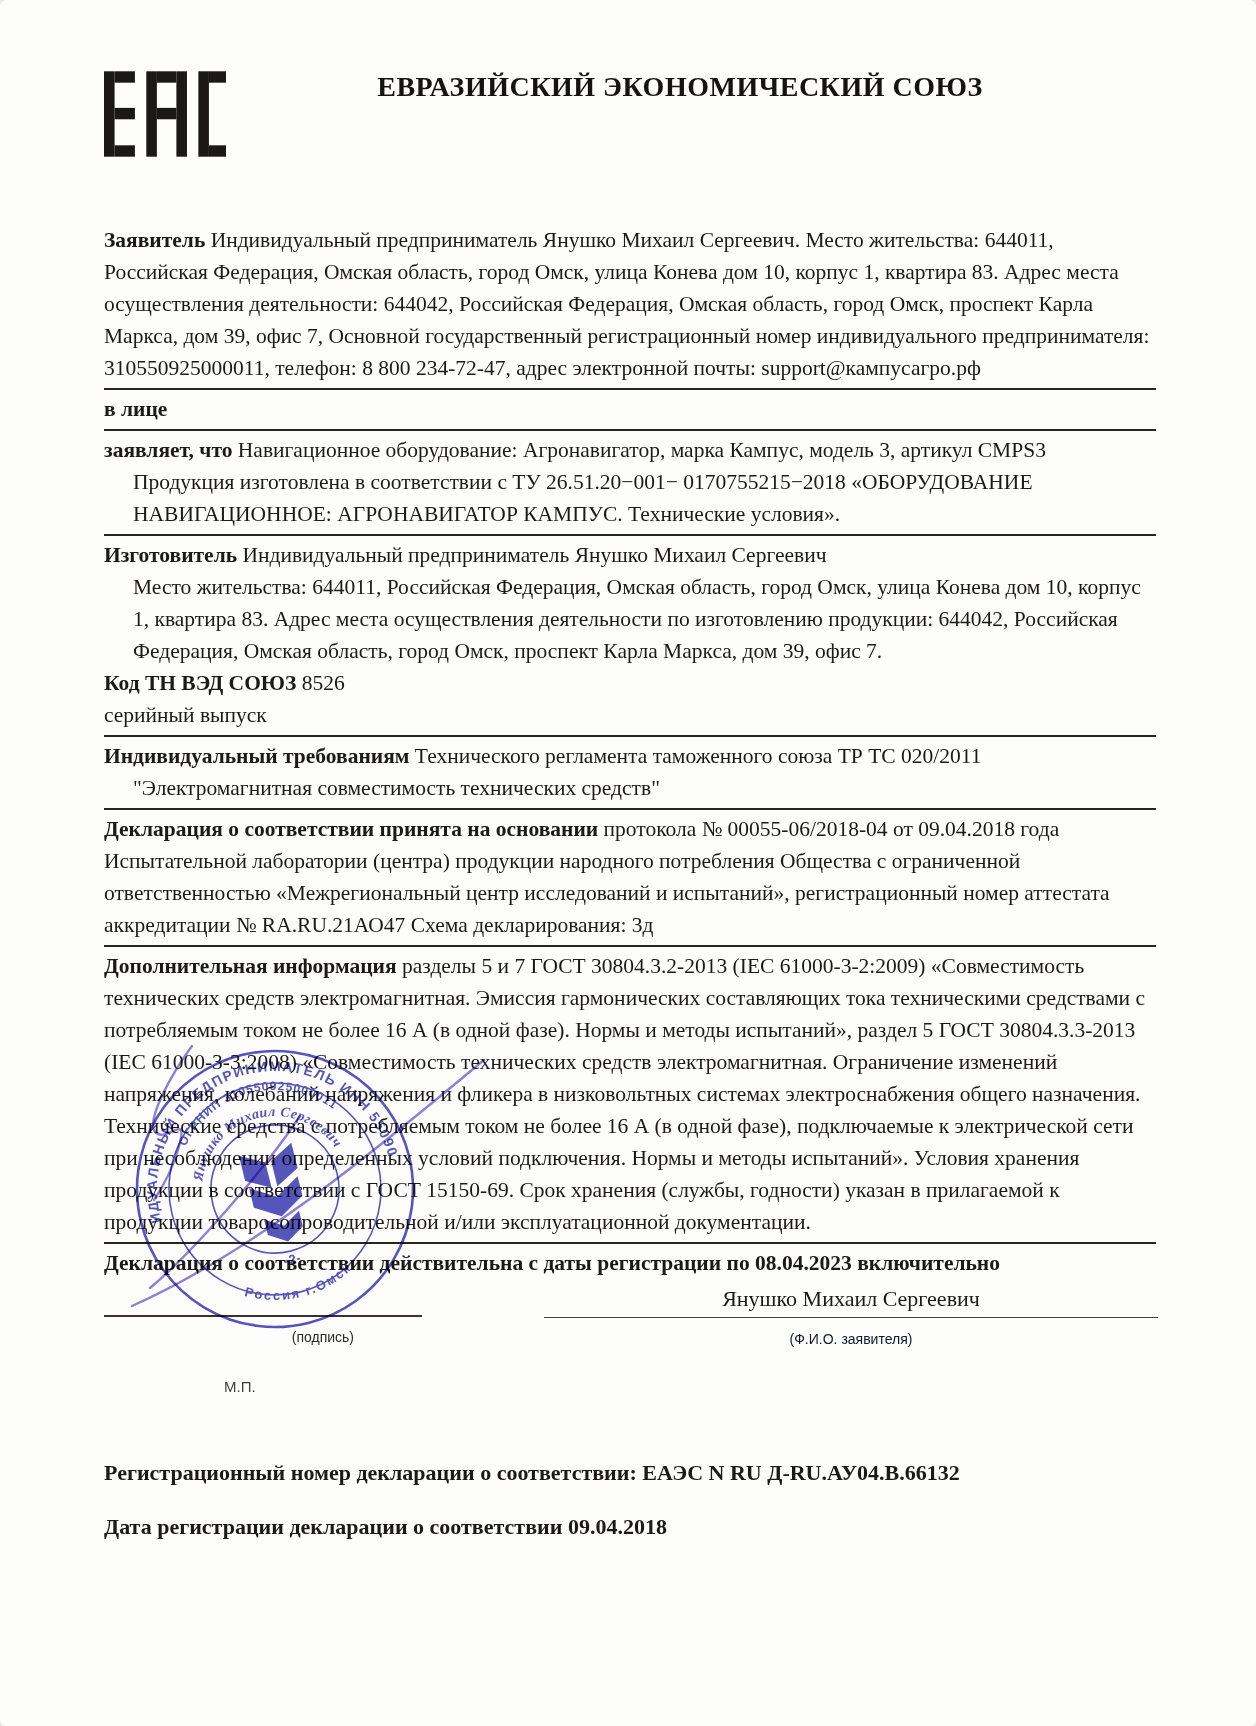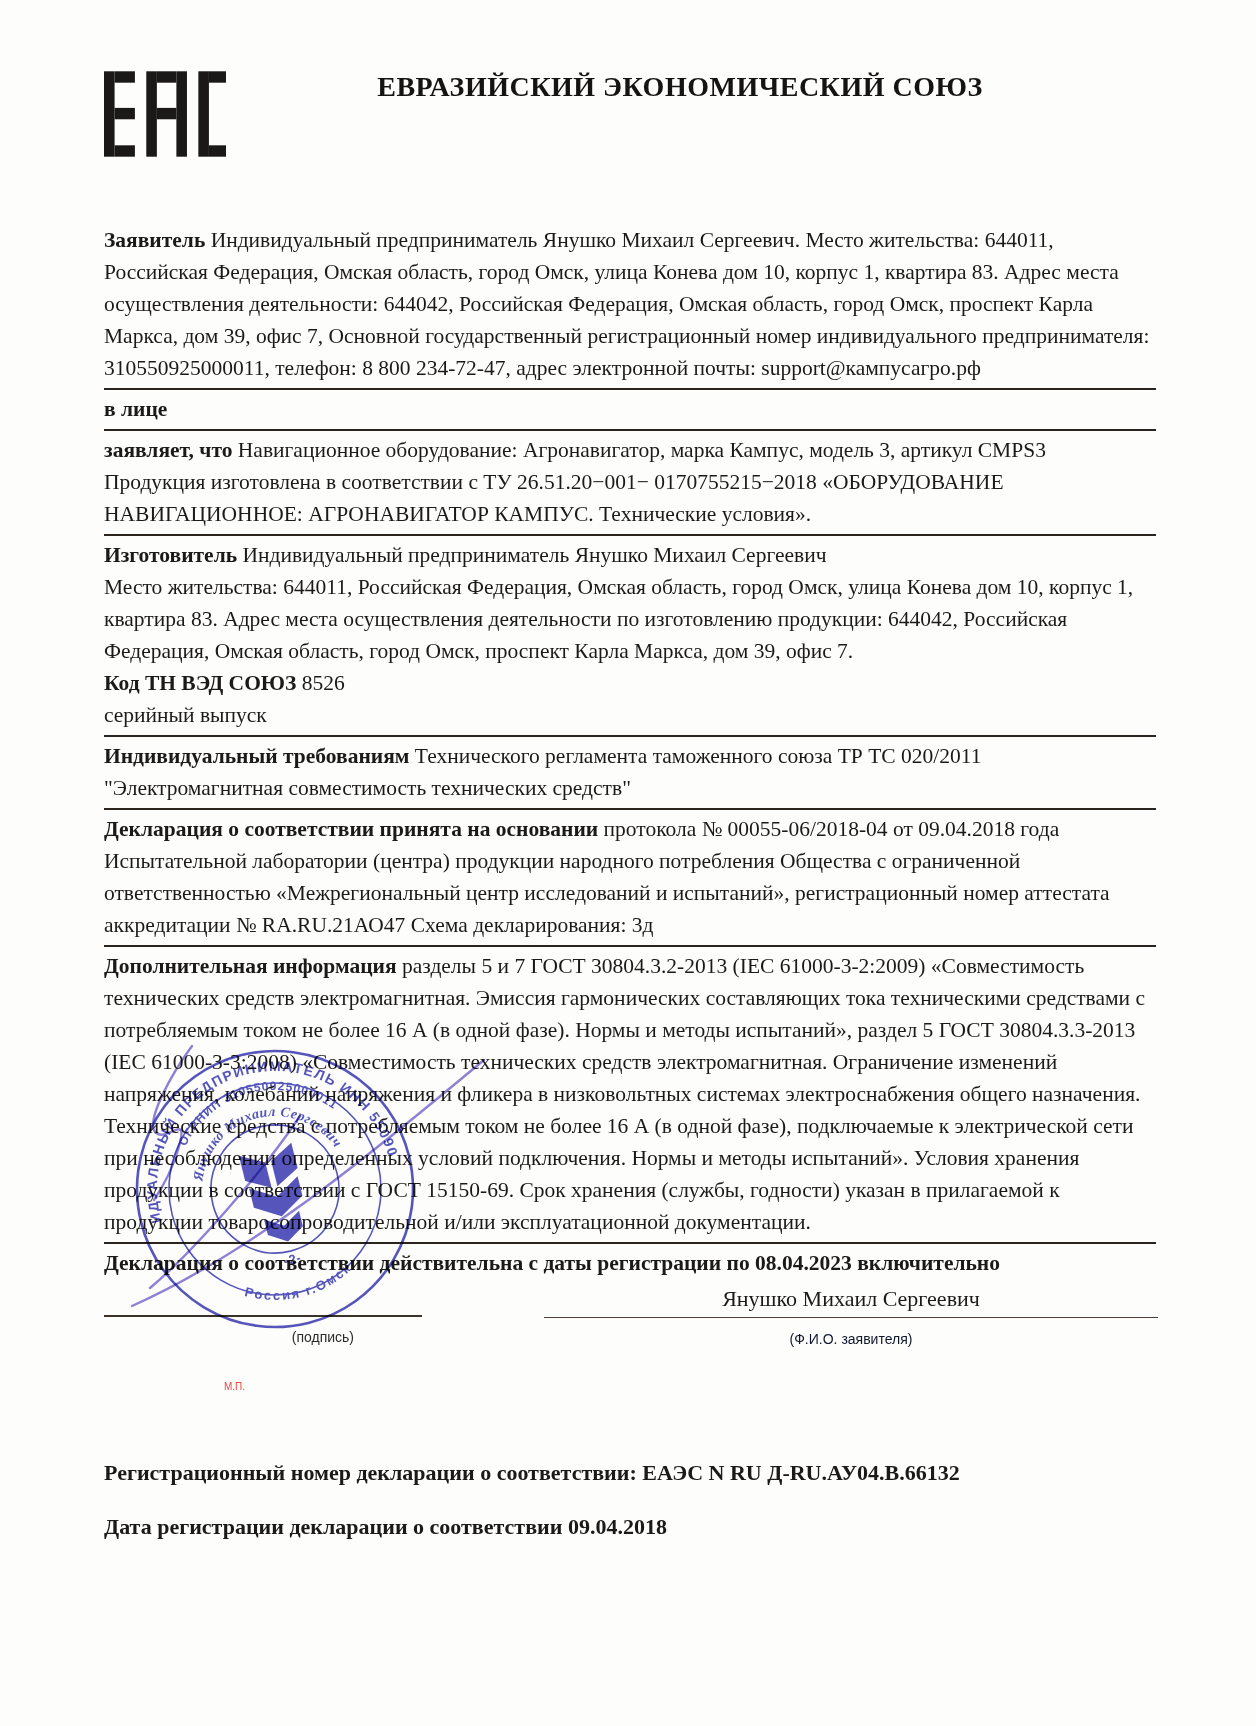--- a/index.html
+++ b/index.html
@@ -4,50 +4,51 @@
 <style>
   html,body { margin:0; padding:0; background:#e8e8e8; }
   .page {
     position: relative;
     width: 1256px; height: 1726px;
     margin: 0 auto;
     background: #fdfdfb;
     overflow: hidden;
     font-family: "Liberation Serif", serif;
     color: #1c1a18;
+    border-radius: 6px;
   }
   
   .eac-logo { position:absolute; left:104px; top:63px; }
   .title-block {
     position:absolute; left:240px; top:68px; width:880px;
     text-align:center; font-weight:bold; font-size:28px; line-height:37px;
     letter-spacing:0.5px; color:#161412;
   }
   
   .doc-body {
     position:absolute; left:104px; top:224px; width:1052px;
     font-size:21.5px; line-height:32px;
   }
   .doc-body b { font-weight:bold; }
   .sect { margin:0; }
   .divider { border:none; border-top:2px solid #2a241e; margin:4px 0 3px 0; height:0; }
-  .block-line { display:block; }
+  .block-line { display:block;margin-left:29px; }
   
   .sig-area { position:relative; height:144px; margin-top:6px; }
   .sig-line-left {
     position:absolute; left:0; top:30px; width:318px;
     border-bottom:2px solid #3a332c;
   }
   .sig-caption-left {
     position:absolute; left:70px; top:36px; width:180px; text-align:right;
     font-family:"Liberation Sans", sans-serif; font-size:14px; color:#2b2b2b;
   }
   .mp-label {
     position:absolute; left:120px; top:86px;
-    font-family:"Liberation Sans", sans-serif; font-size:10px; color:#ef4444;
+    font-family:"Liberation Sans", sans-serif; font-size:15px; color:#404040;
   }
   .sig-name-right {
     position:absolute; left:440px; top:-2px; width:614px; text-align:center;
     font-size:22px;
   }
   .sig-line-right {
     position:absolute; left:440px; top:32px; width:614px;
     border-bottom:1.5px solid #4a4038;
   }
   .sig-caption-right {

